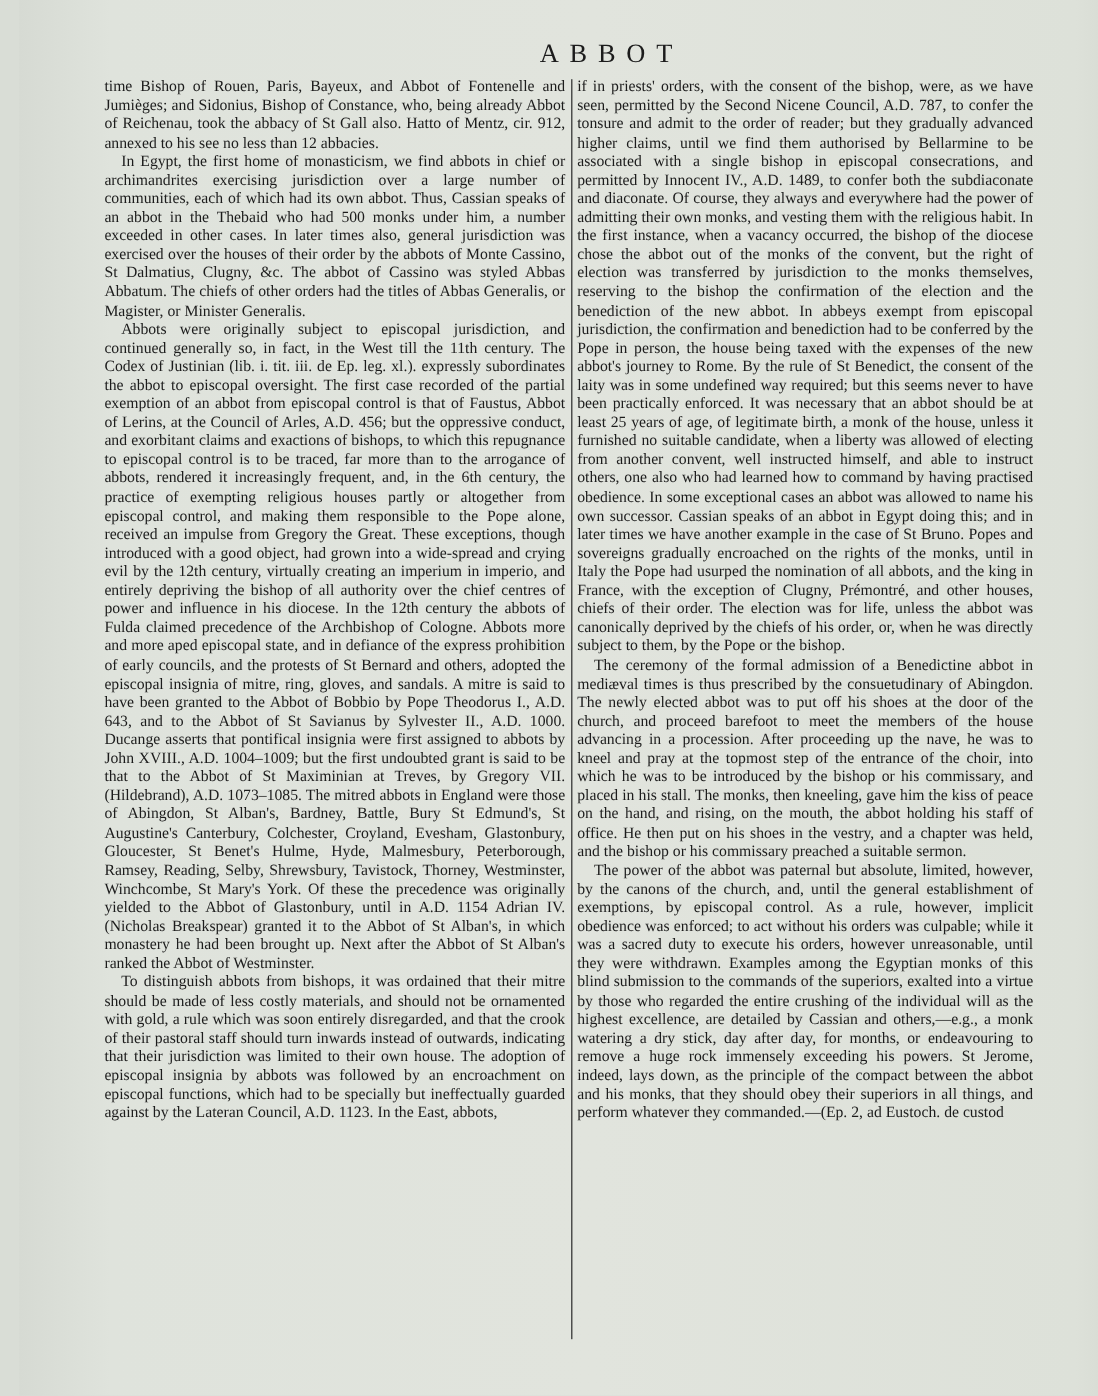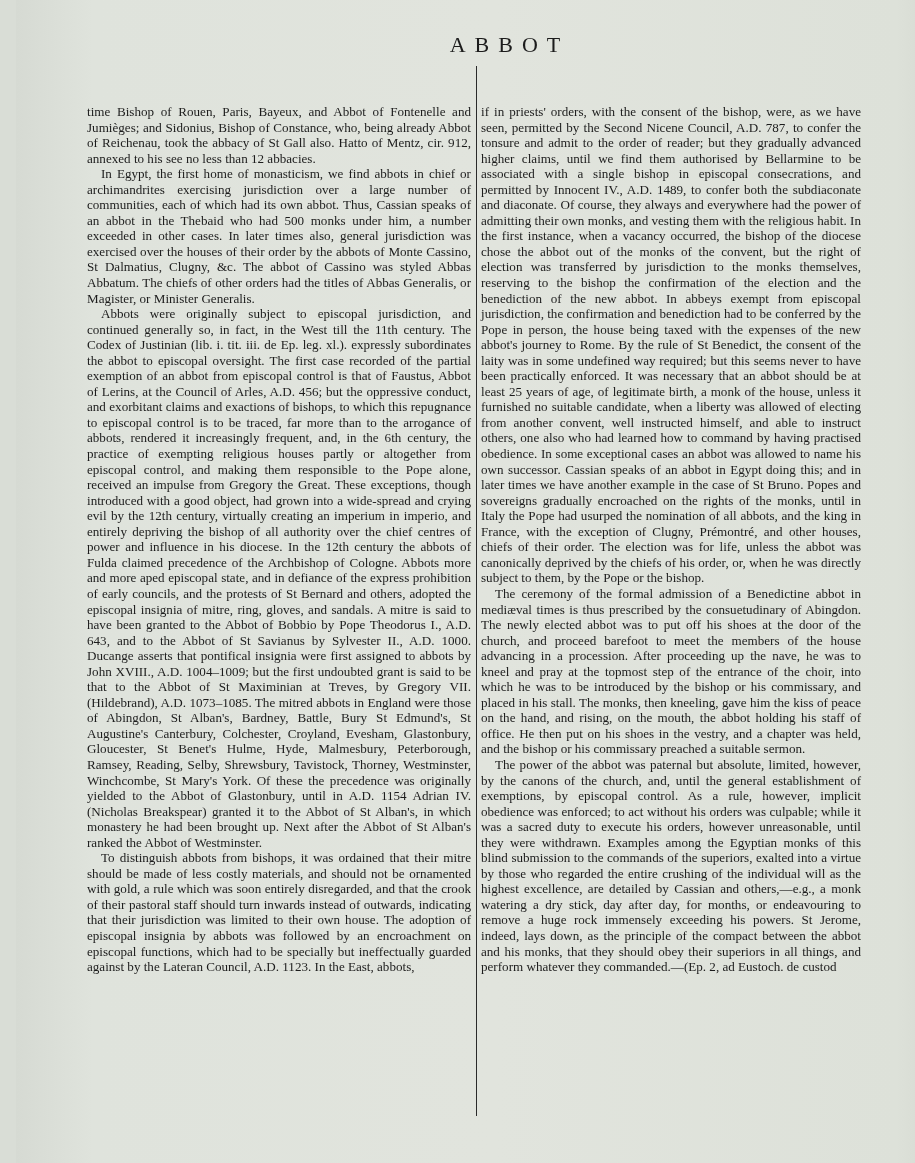--- a/index.html
+++ b/index.html
@@ -28,21 +28,21 @@
     position: absolute; top: 64px;
     font-size: 13.1px; line-height: 15.55px; text-align: justify;
   }
   .col-left { left: 71px; width: 384px; }
   .col-right { left: 465px; width: 380px; }
   .rule {
     position: absolute; left: 460px; top: 66px; width: 1px; height: 1050px;
     background: #2a2a2a;
   }
   .col p { margin: 0; text-indent: 14px; }
-  .col p.cont { text-indent: 0; margin-top: 40px; }
+  .col p.cont { text-indent: 0; }
 </style>
 </head>
 <body>
 
 <div class="page">
   <div class="header">
     <div class="title">ABBOT</div>
     <div class="pagenum">29</div>
   </div>
 

